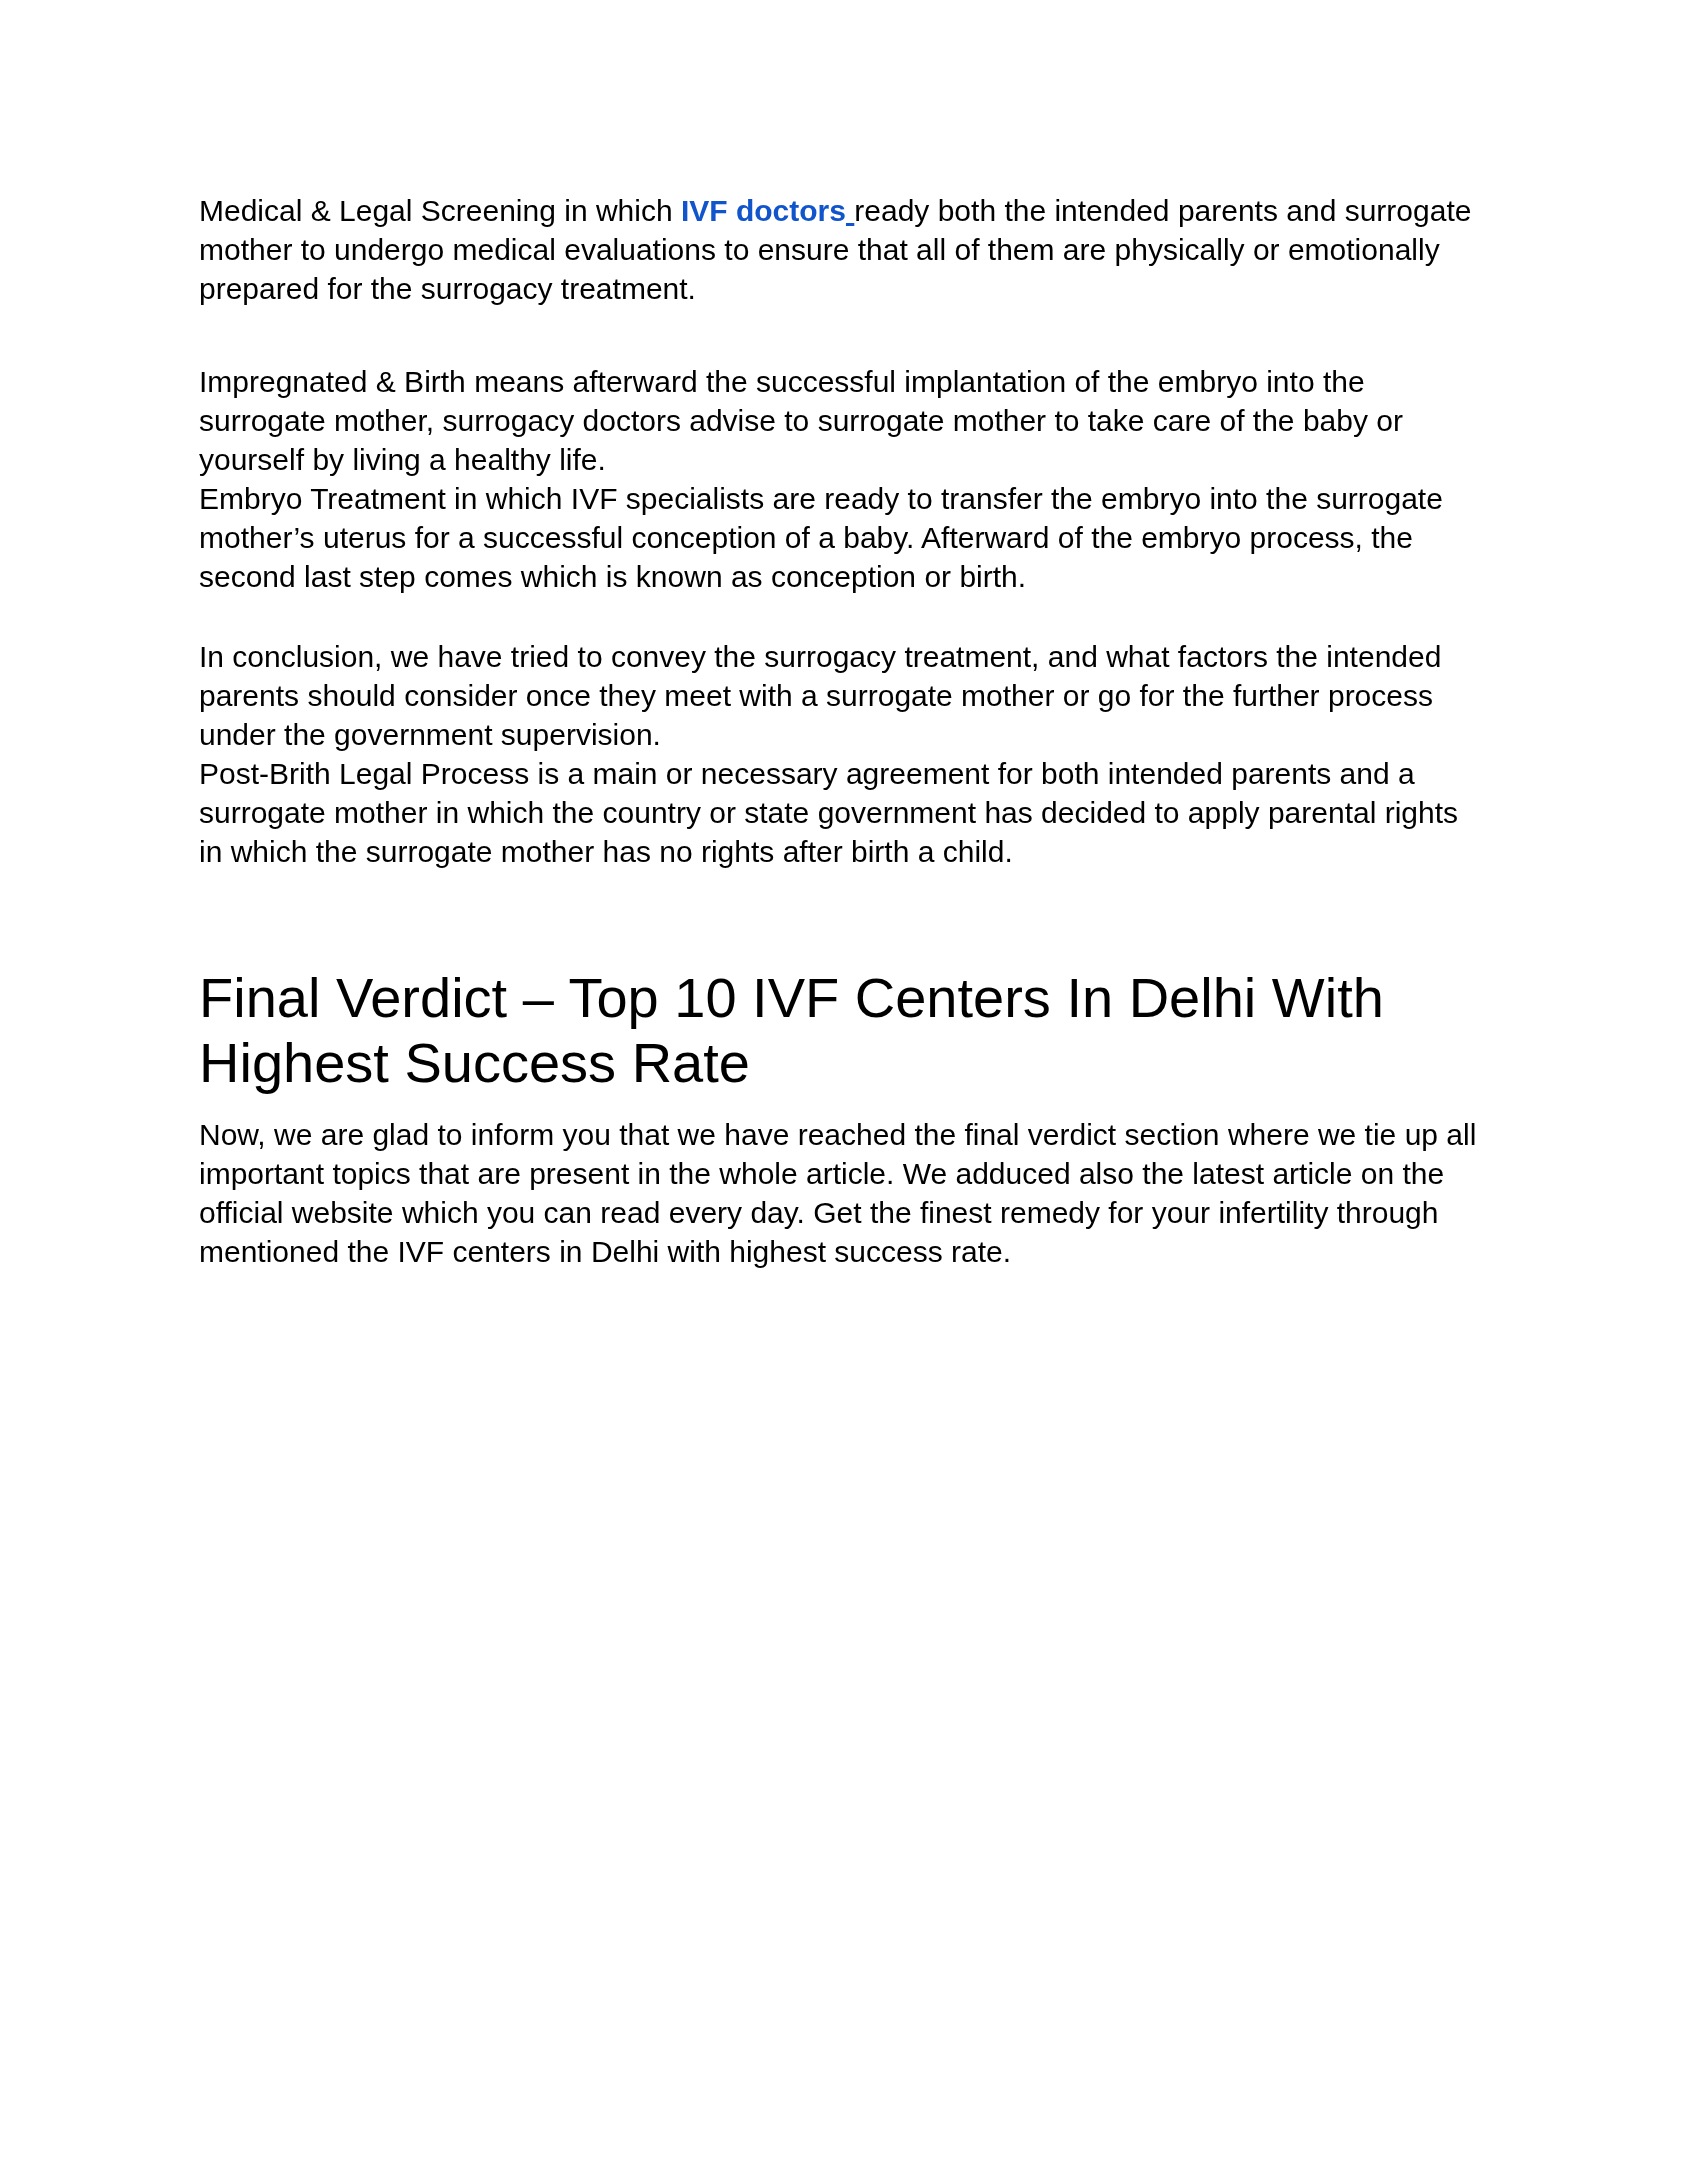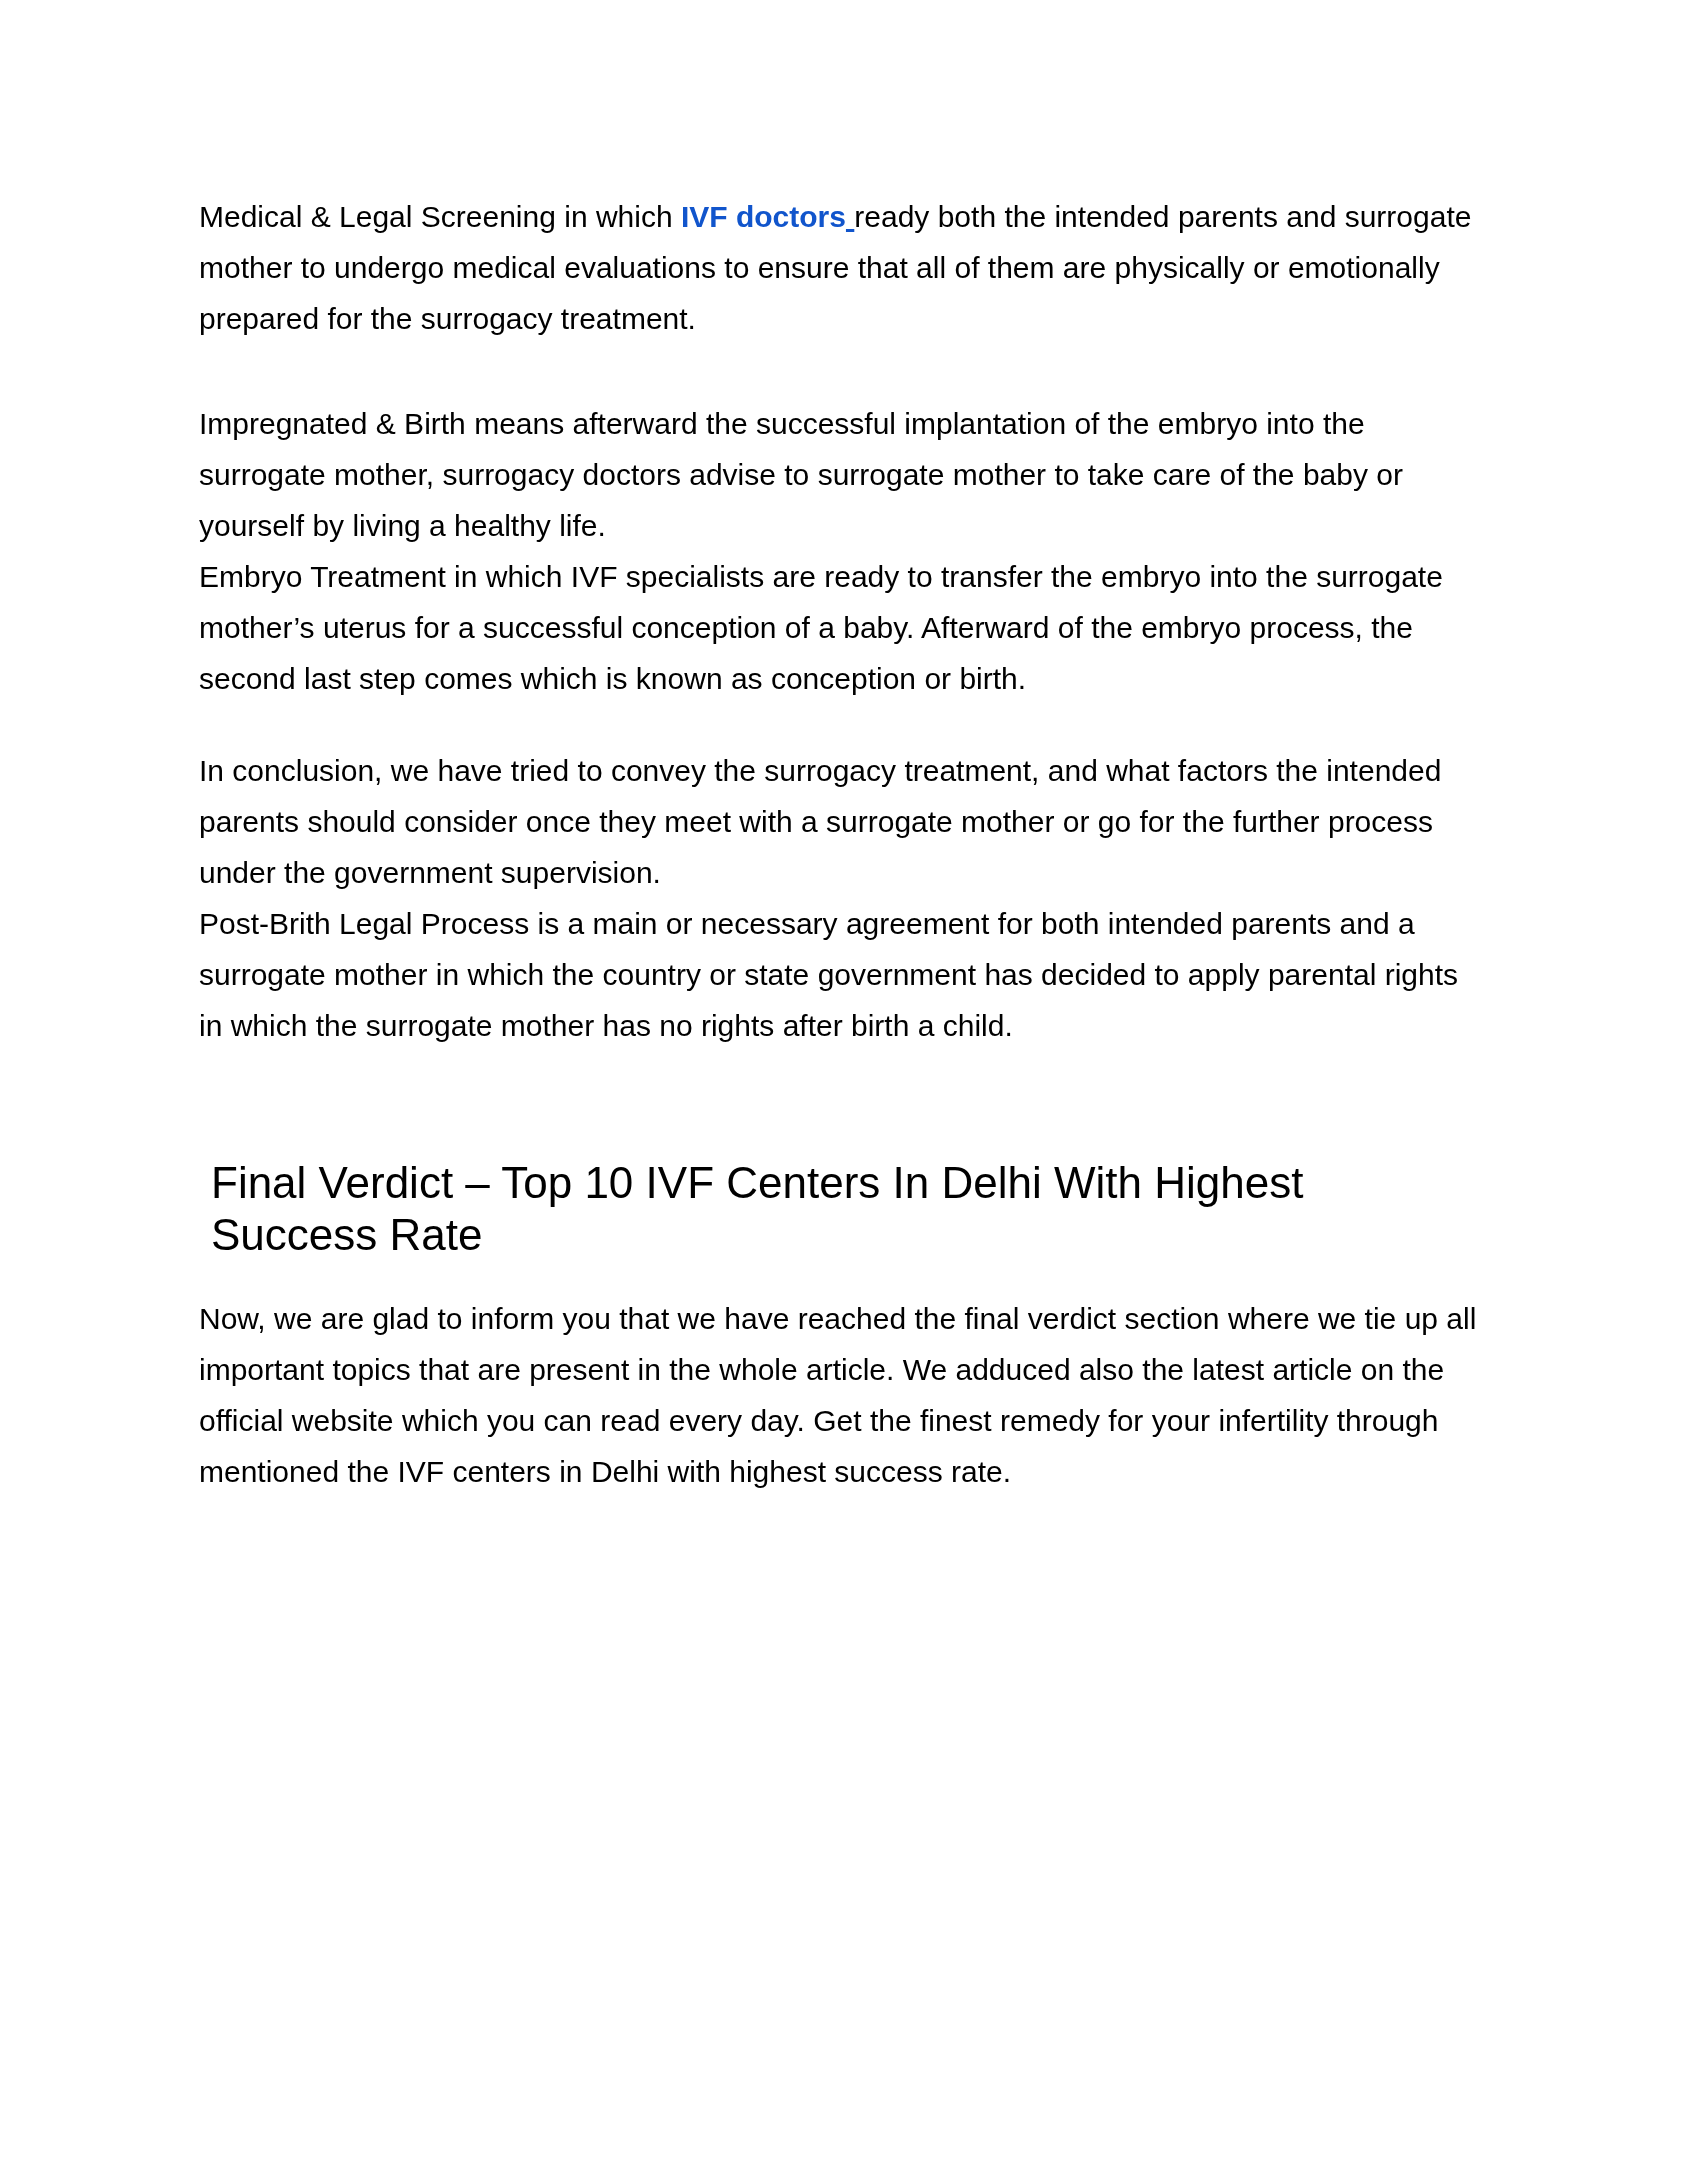--- a/index.html
+++ b/index.html
@@ -17,29 +17,29 @@
   .page {
     box-sizing: border-box;
     width: 1687px;
     height: 2183px;
     padding: 191px 198px 0 199px;
     background: #ffffff;
   }
   .body-par {
     margin: 0;
     font-size: 30px;
-    line-height: 51px;
+    line-height: 39px;
     font-weight: 400;
     color: #000000;
     word-spacing: normal;
   }
   .heading {
-    margin: 12px;
-    font-size: 44px;
-    line-height: 52px;
+    margin: 0;
+    font-size: 56px;
+    line-height: 65px;
     font-weight: 400;
     color: #000000;
   }
   .doc-link {
     color: #1155cc;
     font-weight: 700;
     text-decoration: none;
     cursor: pointer;
   }
   .link-space {

